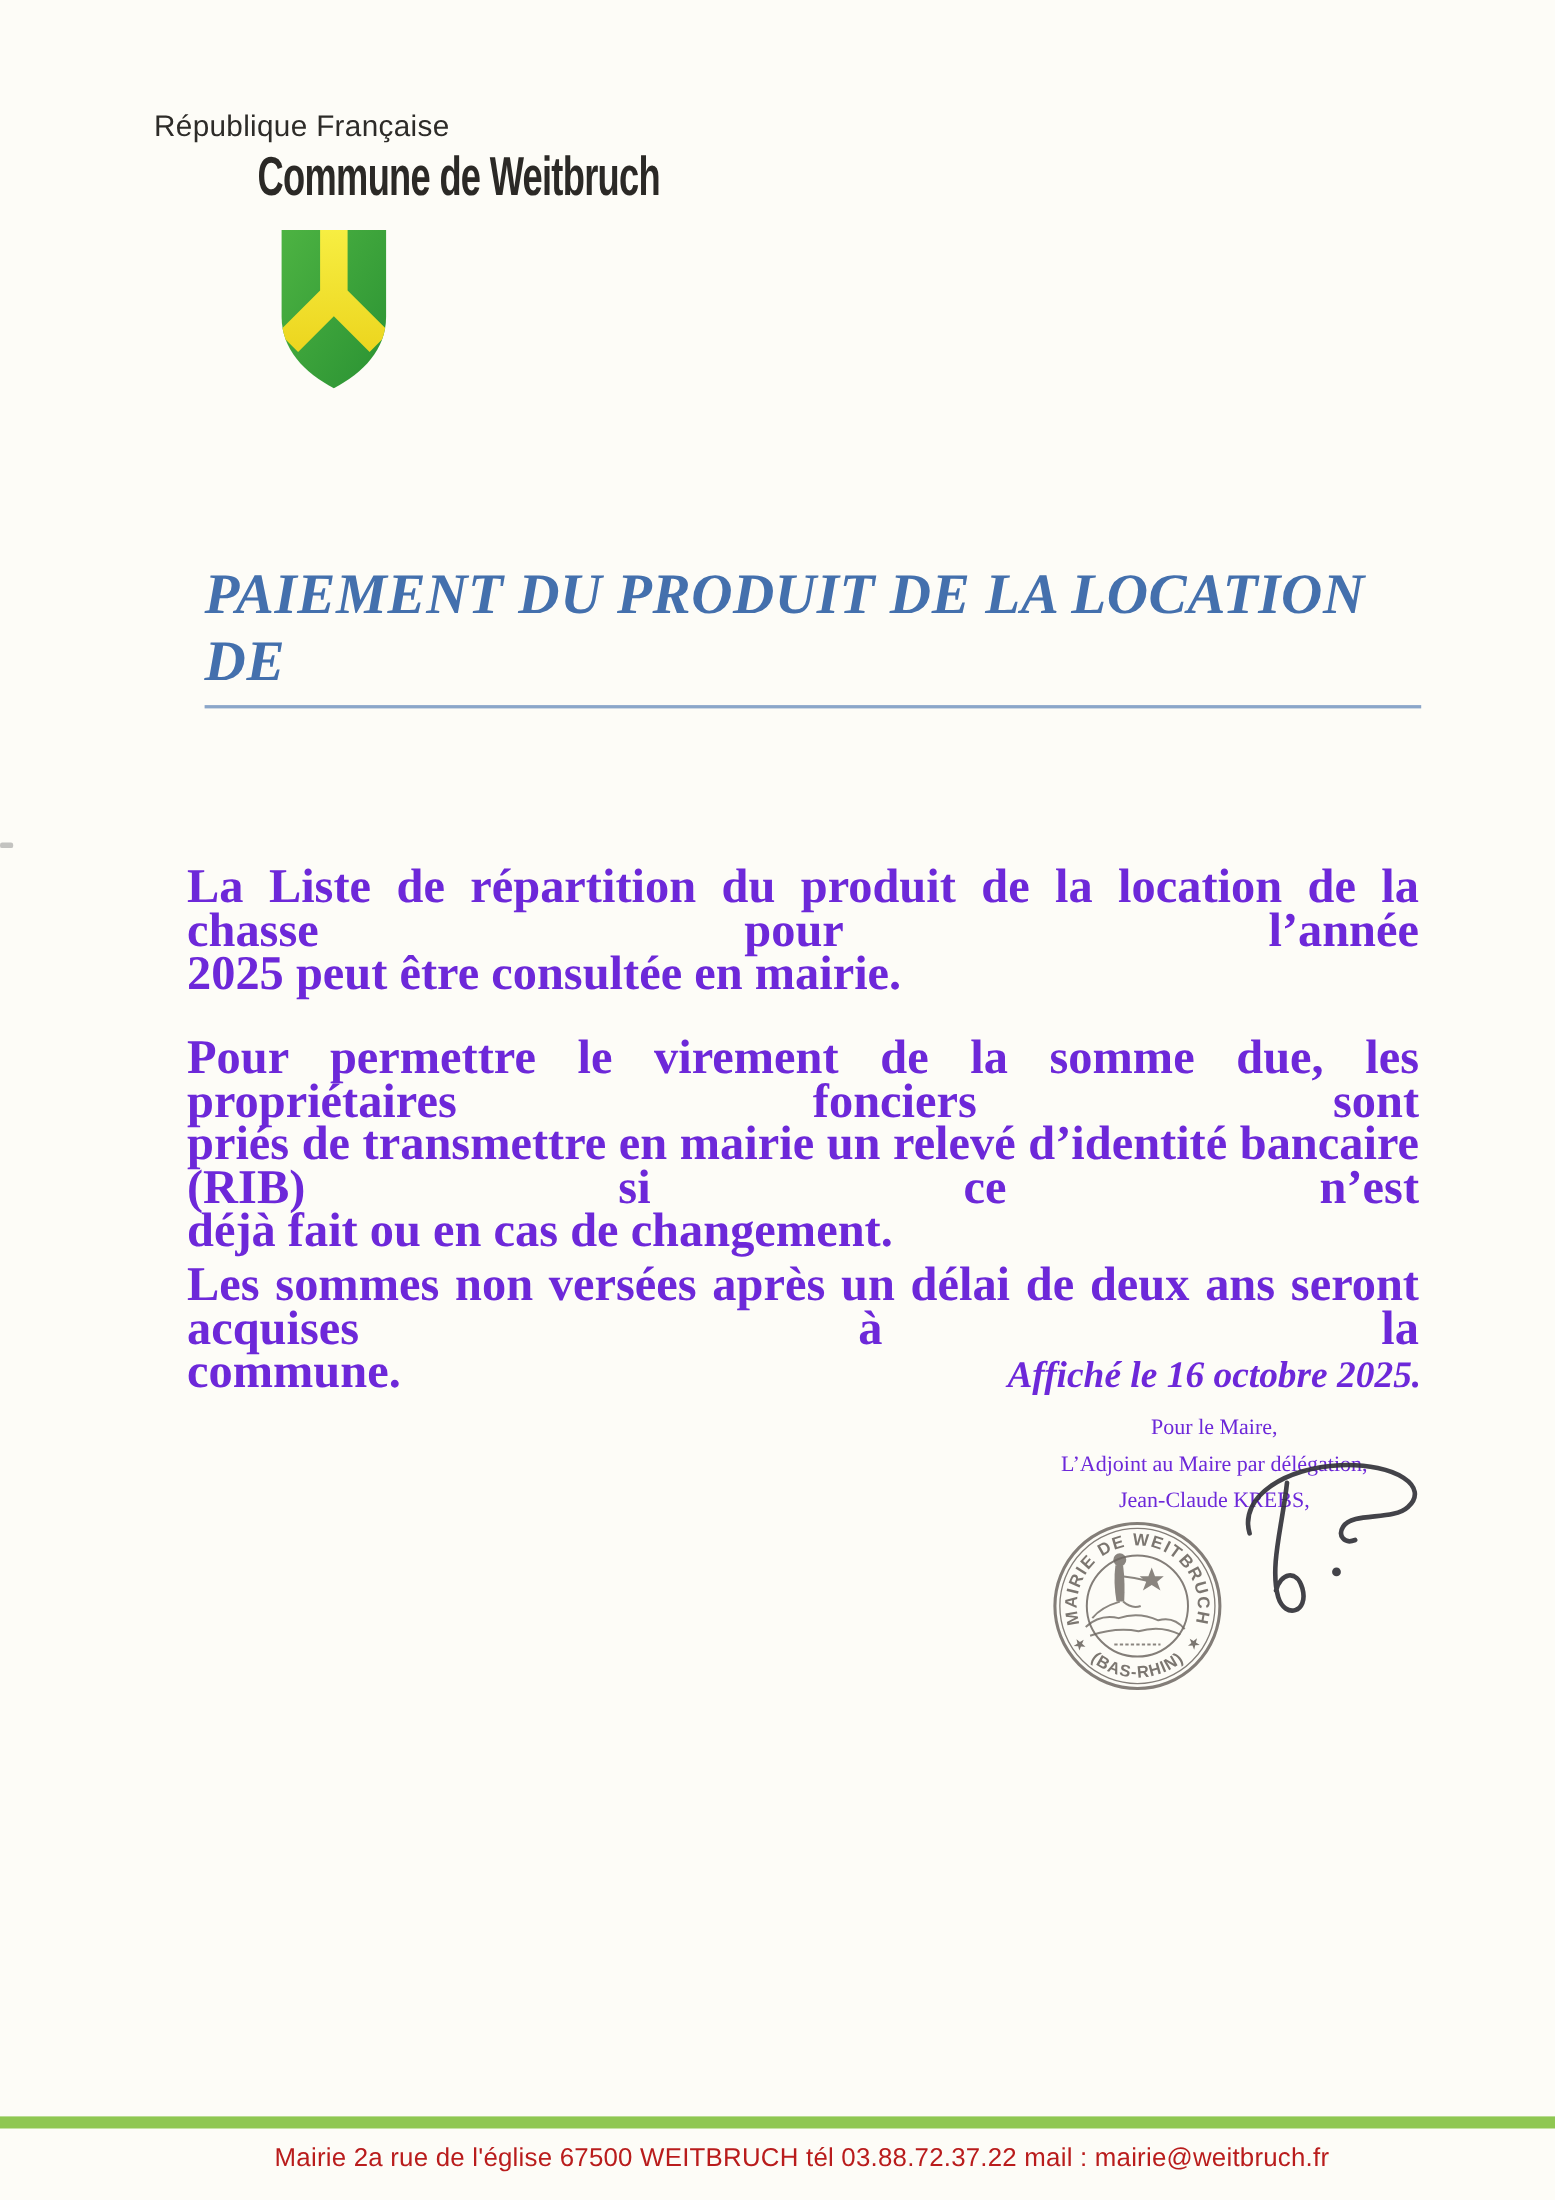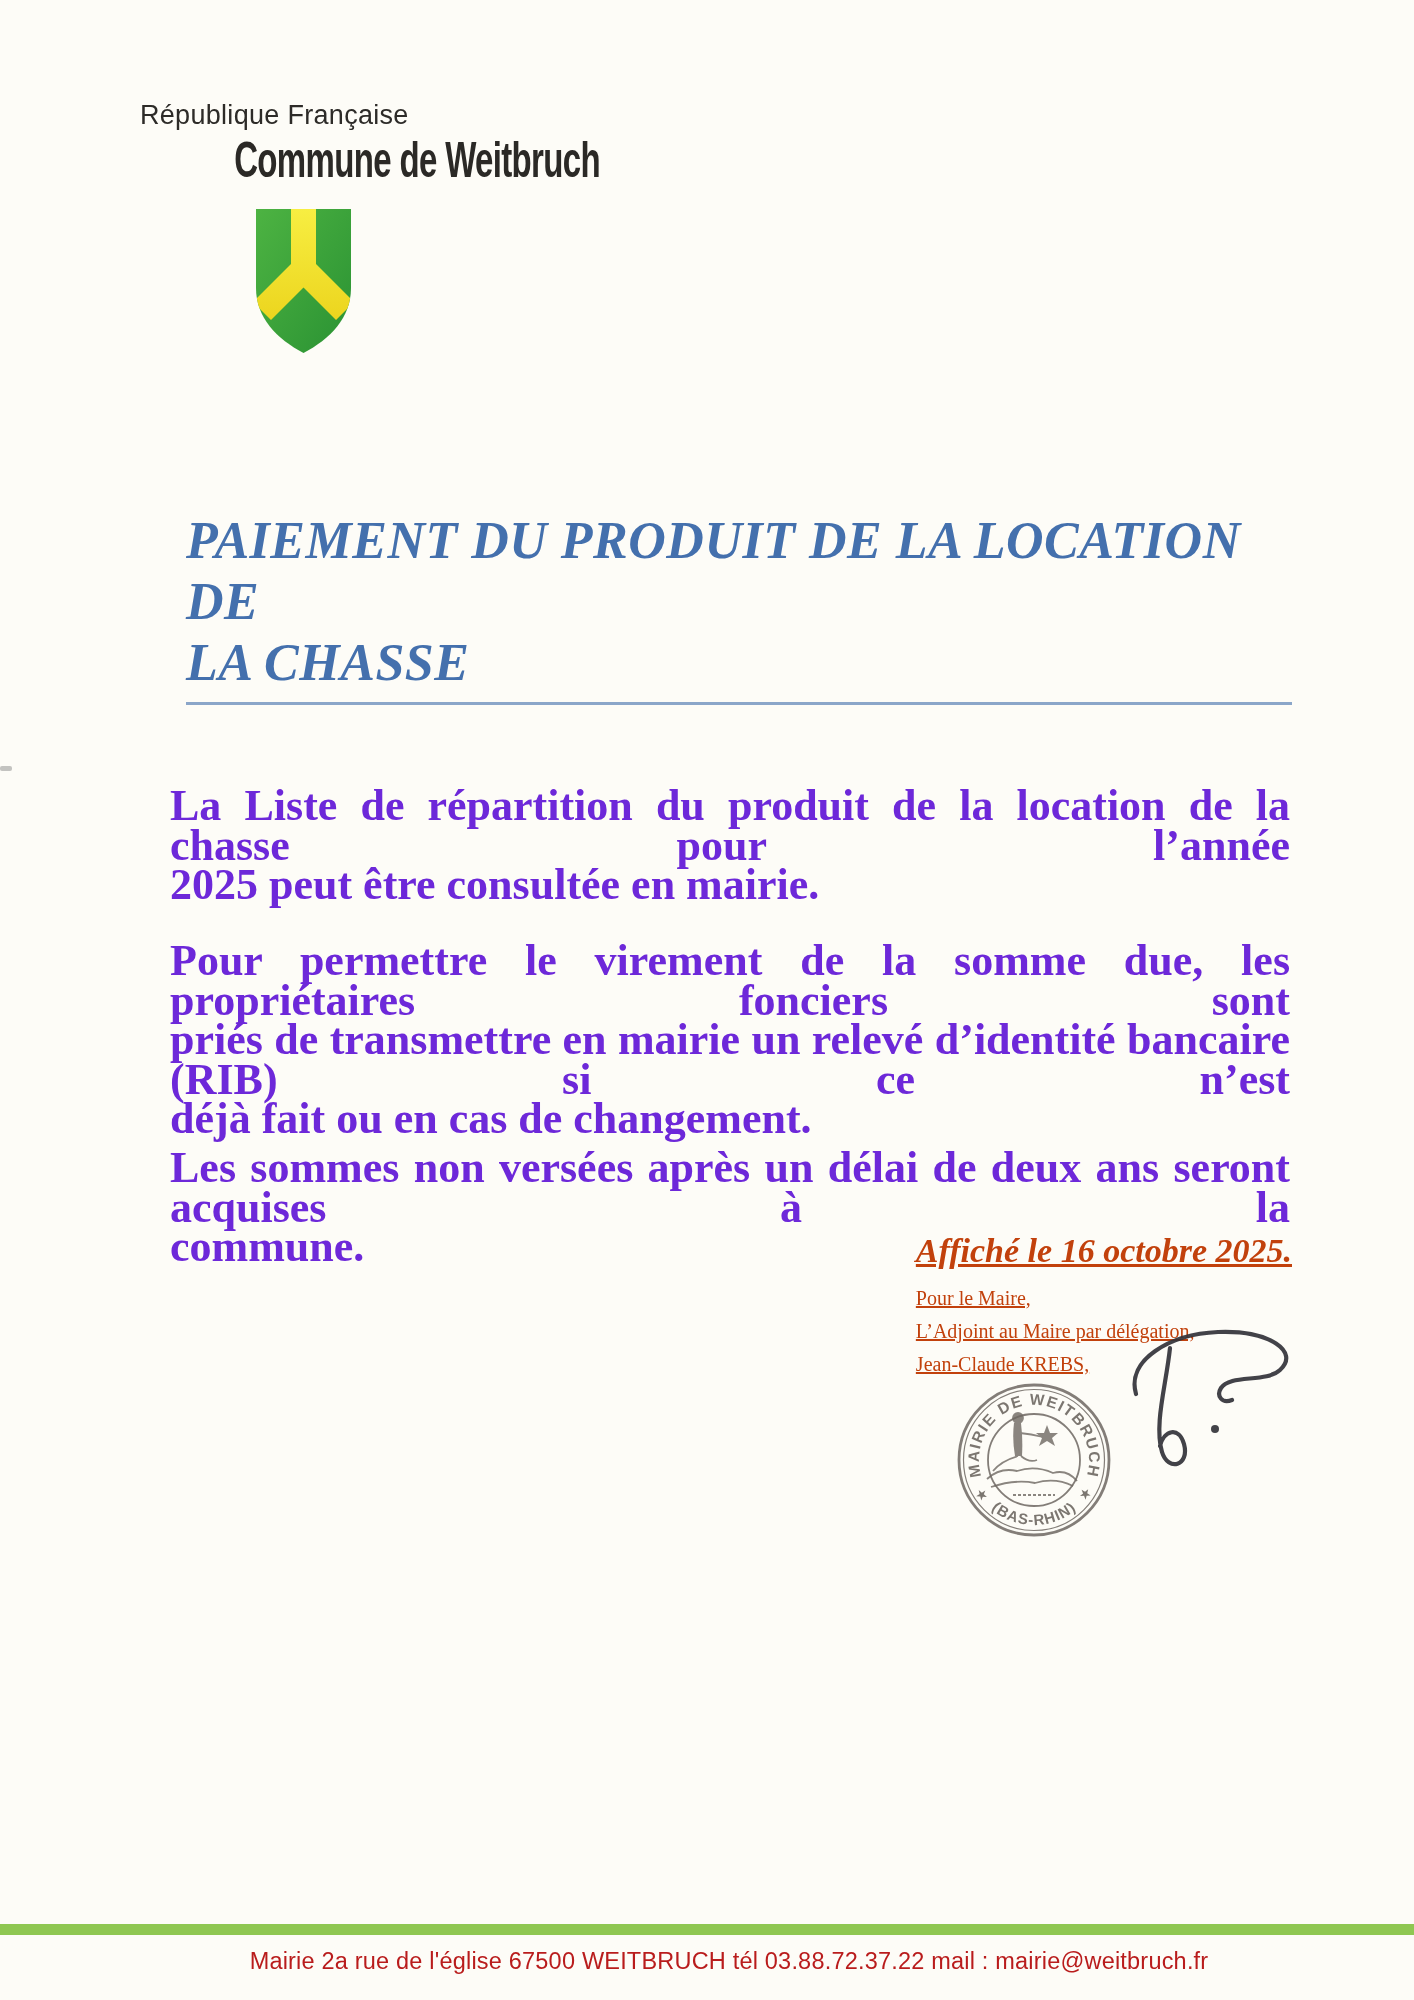--- a/index.html
+++ b/index.html
@@ -31,21 +31,21 @@
   
   .para{
     position:absolute;left:170px;width:1120px;
     font-size:44px;font-weight:bold;line-height:39.5px;
     color:#6d28d9;
   }
   .para .line{display:block;text-align:justify;text-align-last:justify;}
   .para .line.last{text-align-last:left;}
   .p1{top:786px;} .p2{top:922px;margin-top:19px;} .p3{top:1148px;}
   
-  .sig-block{position:absolute;right:122px;top:1232px;text-align:left;color:#c2410c;text-decoration:underline;}
+  .sig-block{position:absolute;right:122px;top:1232px;text-align:center;color:#6d28d9;}
   .posted{font-size:34px;font-weight:bold;font-style:italic;margin-bottom:12px;}
   .sig-line{font-size:20px;line-height:33px;}
   .signature-svg{position:absolute;left:1118px;top:1326px;width:192px;height:172px;z-index:3;}
   .stamp-svg{position:absolute;left:955px;top:1381px;width:158px;height:158px;z-index:2;}
   
   .green-bar{position:absolute;left:0;top:1924px;width:1414px;height:11px;}
   .footer-text{
     position:absolute;left:0;top:1948px;width:1414px;text-align:center;
     font-family:"Liberation Sans",sans-serif;font-size:23.5px;color:#b91c1c;
     letter-spacing:.2px;
@@ -77,21 +77,20 @@
         <stop offset="0" stop-color="#f7ee42"></stop>
           <stop offset="1" stop-color="#ecd51e"></stop>
       </linearGradient>
     </defs>
     <path d="M6,3 H101 V82 C101,112 80,133 53.5,147 C27,133 6,112 6,82 Z" fill="url(#gGreen)"></path>
     <path clip-path="url(#shieldClip)" d="M41,3 L66,3 L66,58 L104,96 L86,114 L53.5,81.5 L21,114 L3,96 L41,58 Z" fill="url(#gYellow)"></path>
   </svg>
 
   <div class="title-block" style="color: rgb(68, 112, 173); border-bottom-color: rgb(139, 166, 201);">
     <span class="title-line">PAIEMENT DU PRODUIT DE LA LOCATION DE</span>
-    <span class="title-line">LA CHASSE</span>
   </div>
 
   <div class="para p1">
     <span class="line">La Liste de répartition du produit de la location de la chasse pour l’année</span>
     <span class="line last">2025 peut être consultée en mairie.</span>
   </div>
 
   <div class="para p2">
     <span class="line">Pour permettre le virement de la somme due, les propriétaires fonciers sont</span>
     <span class="line">priés de transmettre en mairie un relevé d’identité bancaire (RIB) si ce n’est</span>

